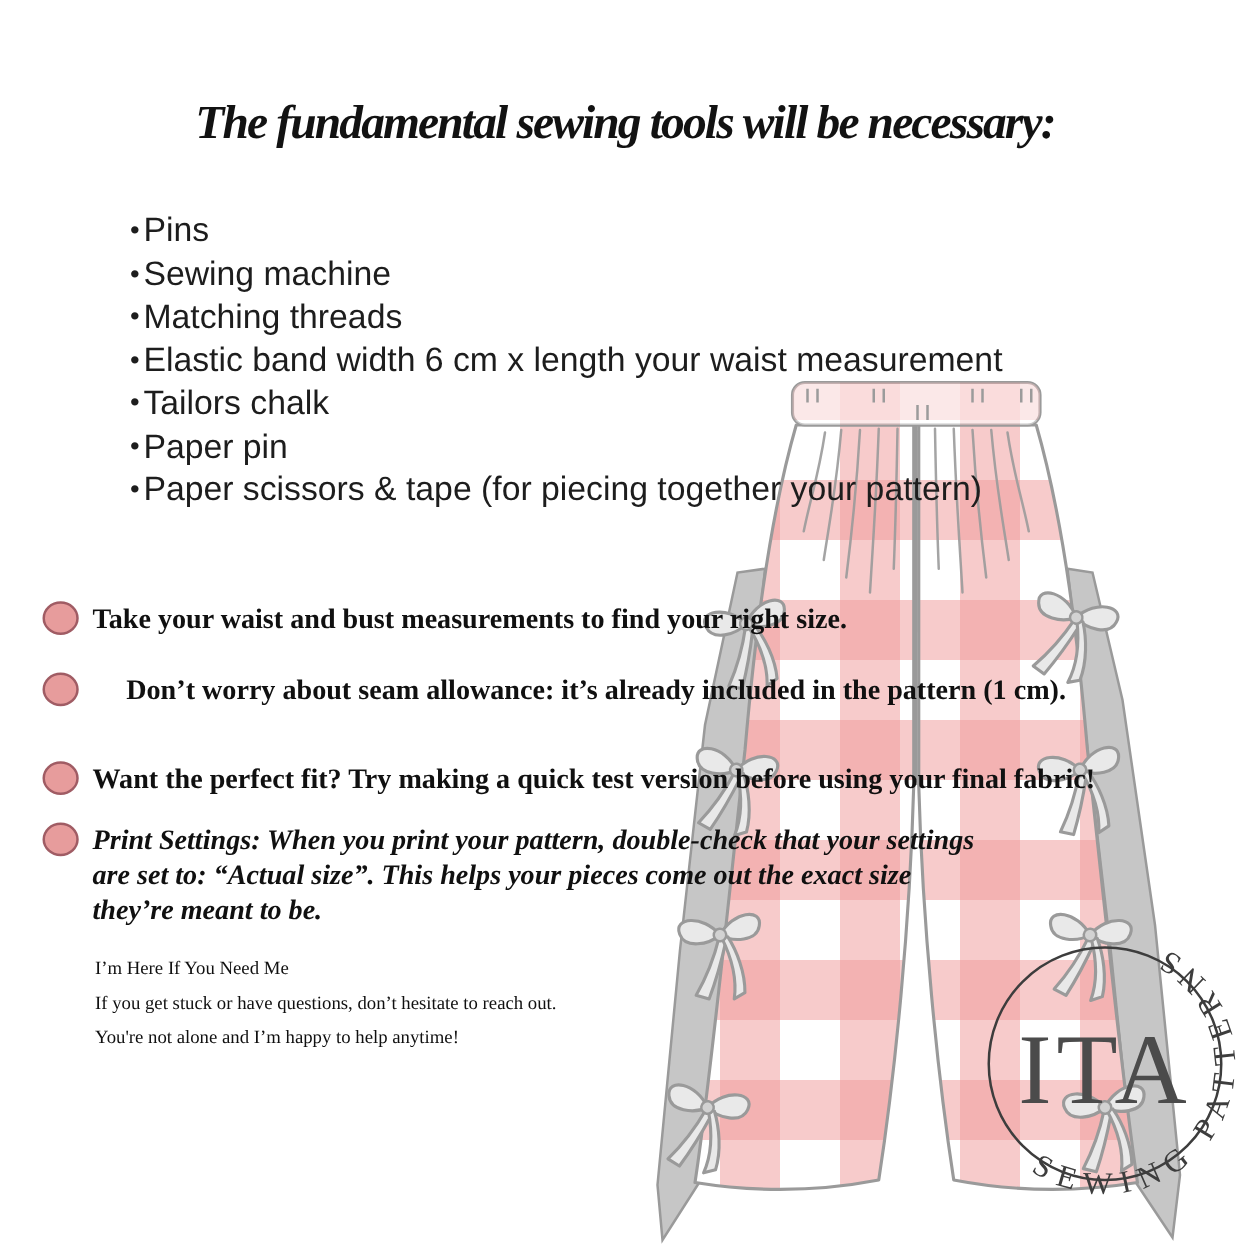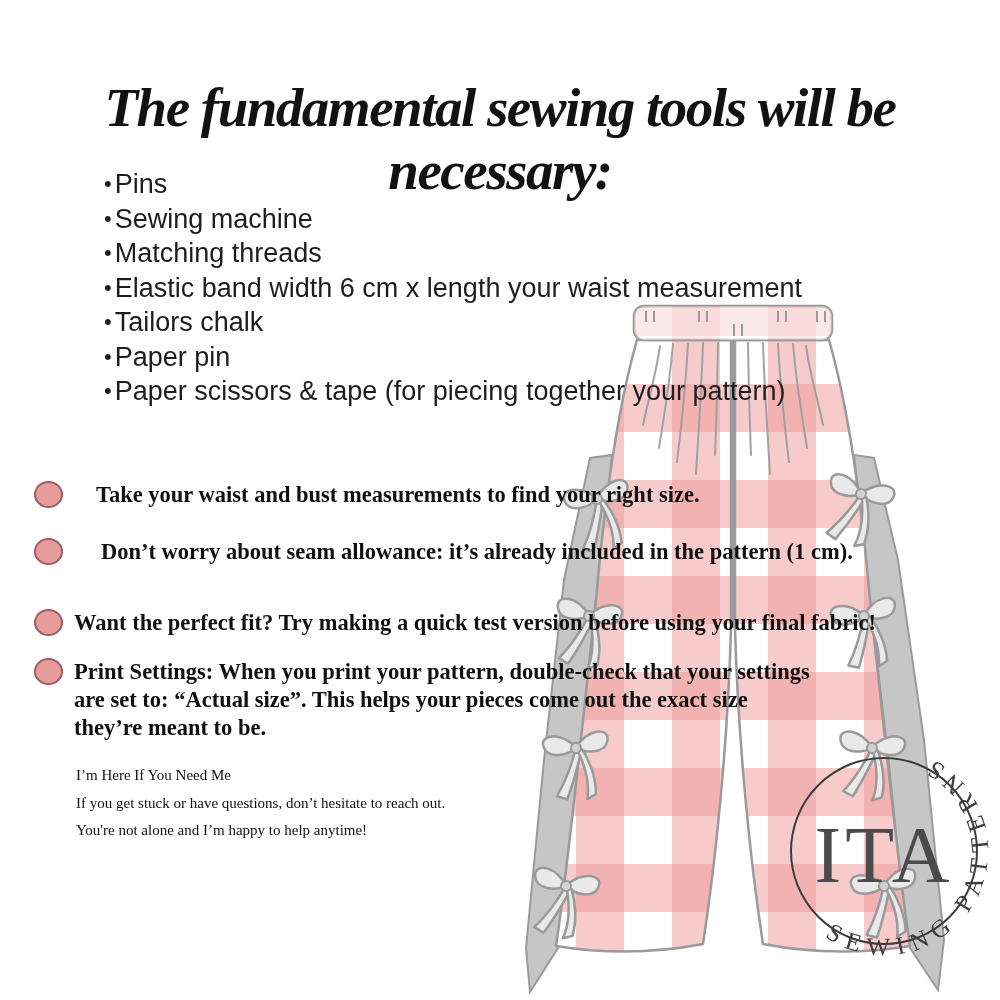--- a/index.html
+++ b/index.html
@@ -10,21 +10,21 @@
     overflow:hidden;
     font-family:"Liberation Serif",serif;
   }
   #pants-svg{position:absolute;left:0;top:0;z-index:1;}
   .txt{position:absolute;z-index:2;}
   #title{
     left:0;top:76px;width:1000px;
     text-align:center;
     font-family:"Liberation Serif",serif;
     font-style:italic;font-weight:bold;
-    font-size:55px;letter-spacing:-1.5px;
+    font-size:38px;letter-spacing:-1.5px;
     color:#121212;
   }
   #tools{
     left:104px;top:167px;
     font-family:"Liberation Sans","DejaVu Sans",sans-serif;
     font-size:27px;line-height:34.5px;
     color:#1d1d1d;
   }
   .tool{white-space:nowrap;}
   .tool .b{font-size:22px;vertical-align:2px;margin-right:3px;}
@@ -34,24 +34,24 @@
     font-family:"Liberation Serif","DejaVu Serif",serif;
     font-weight:bold;font-size:22.5px;line-height:28px;
     color:#101010;white-space:nowrap;
   }
   .tip .dot{
     flex:0 0 auto;
     width:29px;height:27px;border-radius:50%;
     margin:0 11px 0 0;margin-top:0px;
     box-sizing:border-box;
   }
-  #tip-0{top:481px;gap:22px;}
+  #tip-0{top:481px;}
   #tip-1{top:538px;gap:27px;}
   #tip-2{top:609px;}
-  #tip-3{top:658px;}
+  #tip-3{top:658px;font-style:italic;}
   #closing{
     left:76px;top:762px;
     font-family:"Liberation Serif","DejaVu Serif",serif;
     font-weight:normal;font-size:15px;line-height:27.5px;
     color:#101010;white-space:nowrap;
   }
 </style>
 </head>
 <body>
 

